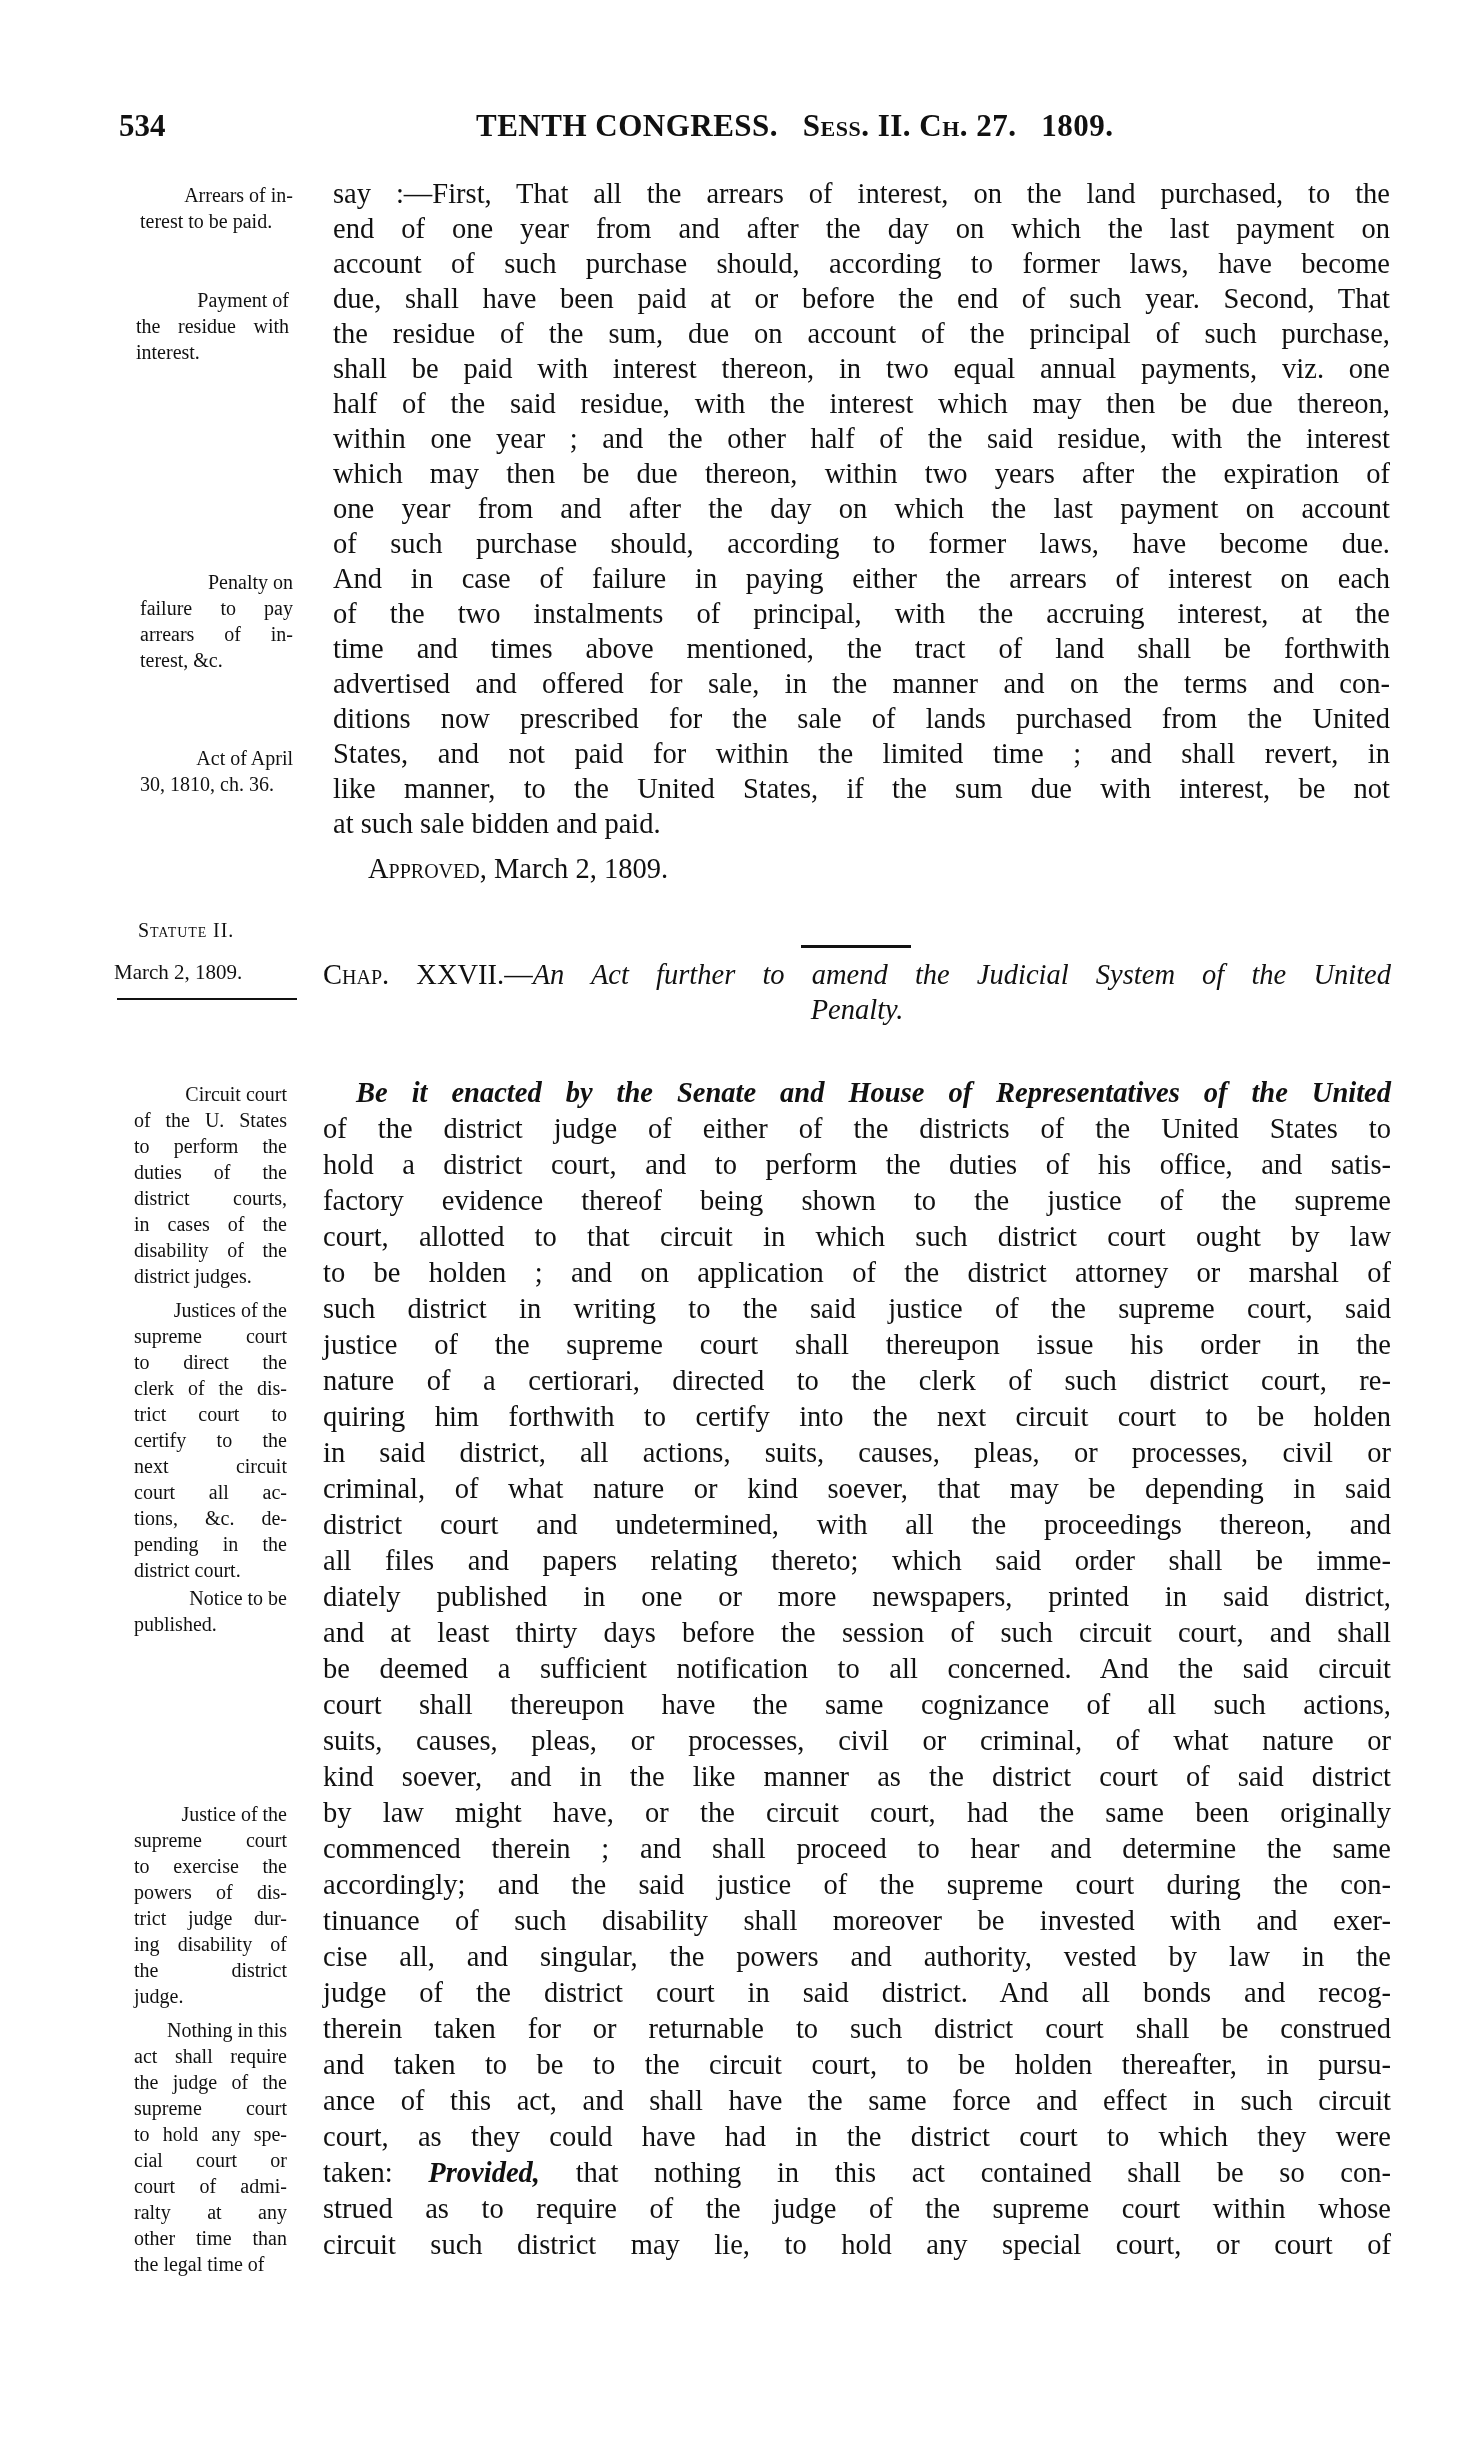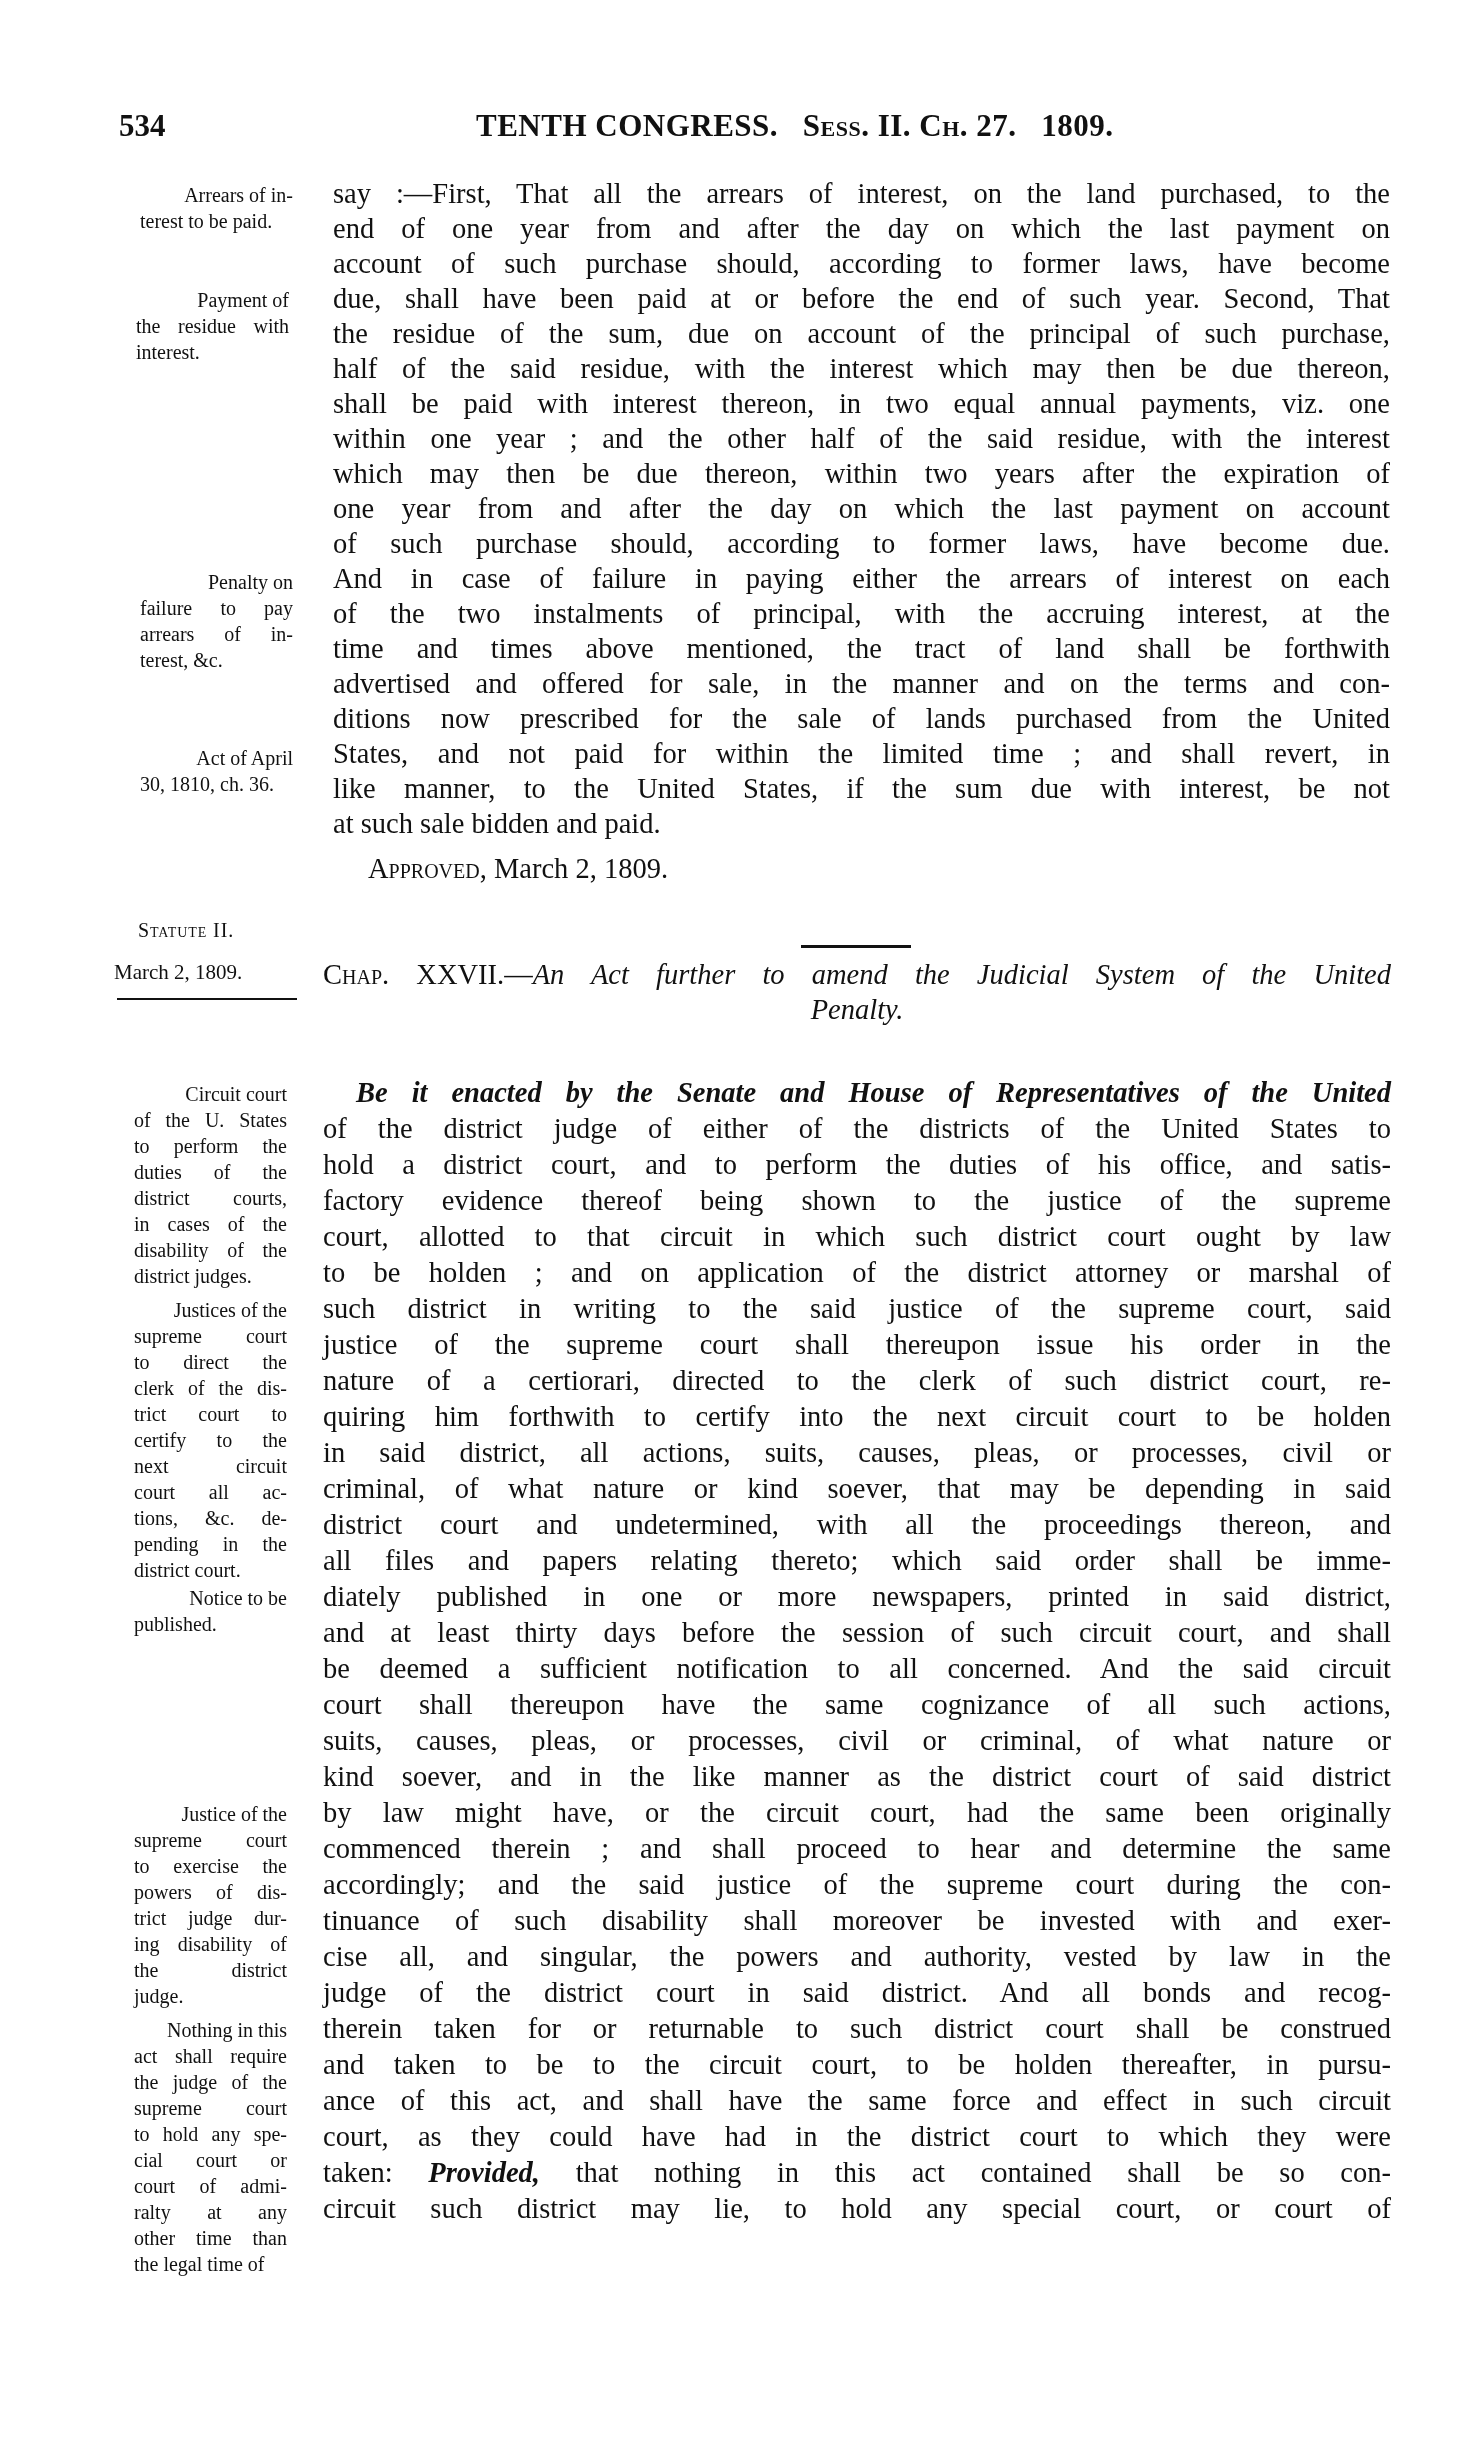--- a/index.html
+++ b/index.html
@@ -32,22 +32,22 @@
 
 <div class="abs hdr-num">534</div>
 <div class="abs hdr-title"><span>TENTH CONGRESS.</span>   <span class="sc">Sess. II.</span> <span class="sc">Ch. 27.</span>   <span>1809.</span></div>
 
 <div class="body-block" id="s1" style="top:176px; --lh:35px;">
     <span class="ln">say :—First, That all the arrears of interest, on the land purchased, to the</span>
     <span class="ln">end of one year from and after the day on which the last payment on</span>
     <span class="ln">account of such purchase should, according to former laws, have become</span>
     <span class="ln">due, shall have been paid at or before the end of such year. Second, That</span>
     <span class="ln">the residue of the sum, due on account of the principal of such purchase,</span>
+    <span class="ln">shall be paid with interest thereon, in two equal annual payments, viz. one</span>
     <span class="ln">half of the said residue, with the interest which may then be due thereon,</span>
-    <span class="ln">shall be paid with interest thereon, in two equal annual payments, viz. one</span>
     <span class="ln">within one year ; and the other half of the said residue, with the interest</span>
     <span class="ln">which may then be due thereon, within two years after the expiration of</span>
     <span class="ln">one year from and after the day on which the last payment on account</span>
     <span class="ln">of such purchase should, according to former laws, have become due.</span>
     <span class="ln">And in case of failure in paying either the arrears of interest on each</span>
     <span class="ln">of the two instalments of principal, with the accruing interest, at the</span>
     <span class="ln">time and times above mentioned, the tract of land shall be forthwith</span>
     <span class="ln">advertised and offered for sale, in the manner and on the terms and con-</span>
     <span class="ln">ditions now prescribed for the sale of lands purchased from the United</span>
     <span class="ln">States, and not paid for within the limited time ; and shall revert, in</span>
@@ -116,20 +116,21 @@
       <span class="ln">tinuance of such disability shall moreover be invested with and exer-</span>
       <span class="ln">cise all, and singular, the powers and authority, vested by law in the</span>
       <span class="ln">judge of the district court in said district. And all bonds and recog-</span>
       <span class="ln">therein taken for or returnable to such district court shall be construed</span>
       <span class="ln">and taken to be to the circuit court, to be holden thereafter, in pursu-</span>
       <span class="ln">ance of this act, and shall have the same force and effect in such circuit</span>
       <span class="ln">court, as they could have had in the district court to which they were</span>
     </div>
   <span class="ln"><span>taken: </span><span class="bi">Provided,</span><span> that nothing in this act contained shall be so con-</span></span>
   <div id="s2tail">
+      <span class="ln">strued as to require of the judge of the supreme court within whose</span>
       <span class="ln">circuit such district may lie, to hold any special court, or court of</span>
     </div>
 </div>
 <div id="s2notes">
     <div class="note" style="top: 1081px; left: 134px;">
       <span class="nl r" style="padding-left: 13px;">Circuit court</span>
       <span class="nl">of the U. States</span>
       <span class="nl">to perform the</span>
       <span class="nl">duties of the</span>
       <span class="nl">district courts,</span>

